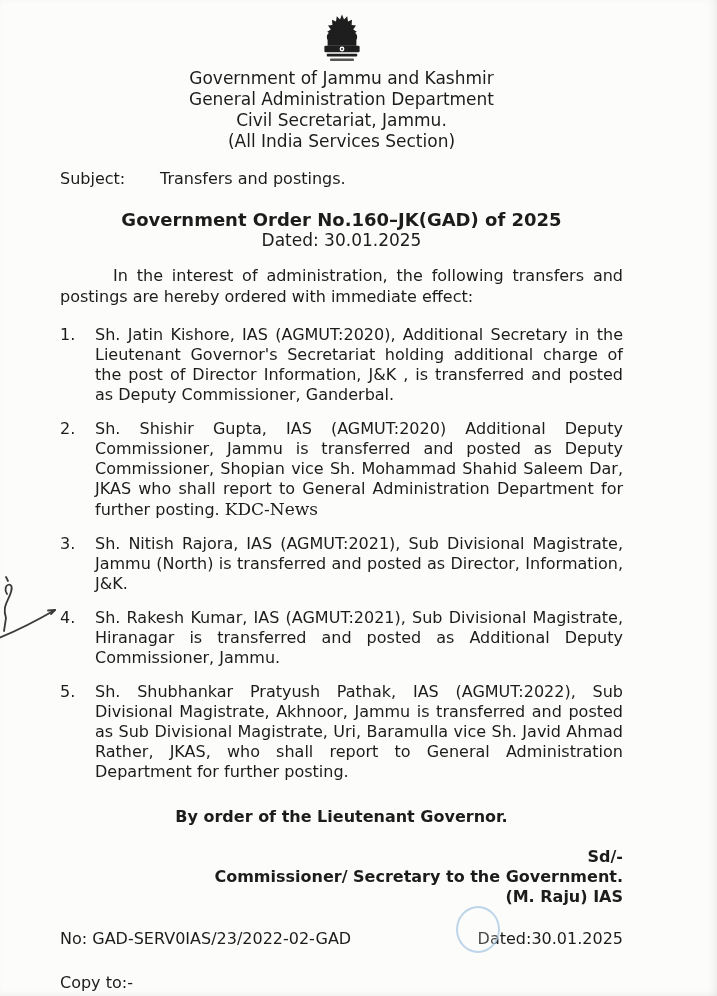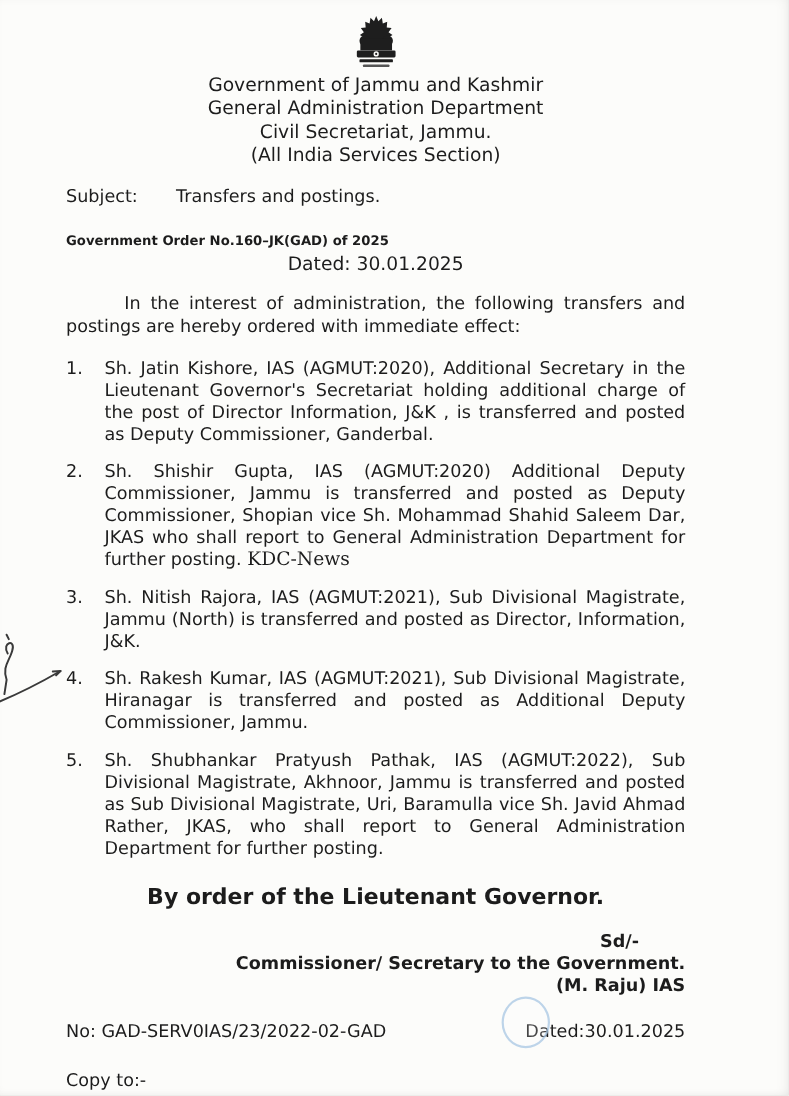--- a/index.html
+++ b/index.html
@@ -11,30 +11,30 @@
     font-family:"DejaVu Sans","Liberation Sans",sans-serif;
     color:#1c1c1c;
     overflow:hidden;
     box-shadow:inset -6px 0 14px -8px rgba(0,0,0,.12), inset 0 -4px 10px -6px rgba(0,0,0,.08);
   }
   .content{position:absolute;left:60px;top:12px;width:563px;}
   .emblem-wrap{height:56px;display:flex;justify-content:center;align-items:flex-start;}
   .hdr-line{font-size:17px;line-height:21px;text-align:center;margin:0;}
   .subject-row{display:flex;margin-top:16px;font-size:16px;line-height:21px;}
   .subject-label{width:100px;flex:none;}
-  .order-title{margin:20px 0 0 0;font-size:12px;line-height:21px;font-weight:bold;}
+  .order-title{margin:20px 0 0 0;font-size:18px;line-height:21px;font-weight:bold;text-align:center;}
   .order-date{margin:0;font-size:17px;line-height:21px;font-weight:normal;text-align:center;}
   .intro{margin:14px 0 0 0;font-size:16px;line-height:21px;text-align:justify;text-indent:53px;}
   .items{margin-top:18px;}
   .item{position:relative;padding-left:35px;margin:0 0 14px 0;font-size:16px;line-height:20px;text-align:justify;}
   .item .num{position:absolute;left:0;top:0;}
   .watermark{font-family:"DejaVu Serif","Liberation Serif",serif;font-size:17px;}
-  .by-order{margin:24px 0 0 0;font-size:20px;line-height:21px;font-weight:bold;text-align:center;}
+  .by-order{margin:24px 0 0 0;font-size:16px;line-height:21px;font-weight:bold;text-align:center;}
   .sig{margin-top:20px;text-align:right;font-weight:bold;font-size:16px;line-height:20px;}
-  .sig .sd{margin-right:42px;}
+  .sig .sd{}
   .footer-row{display:flex;justify-content:space-between;margin-top:22px;font-size:16px;line-height:20px;}
   .copy-to{margin:24px 0 0 0;font-size:16px;line-height:20px;}
   .pen-mark{position:absolute;left:-2px;top:574px;pointer-events:none;}
   .stamp-circle{
     position:absolute;left:456px;top:906px;width:40px;height:43px;
     border:2.5px solid #a9c7e4;border-radius:50%;opacity:.75;
     background:rgba(250,252,255,.25);
   }
 </style>
 </head>

